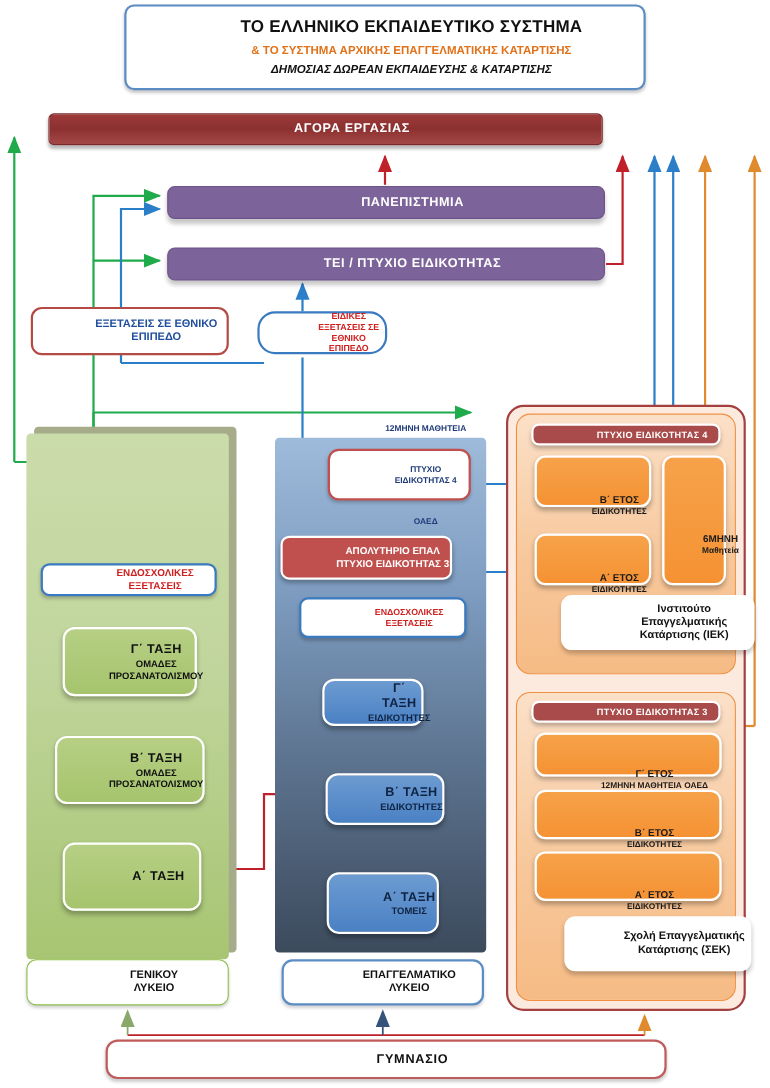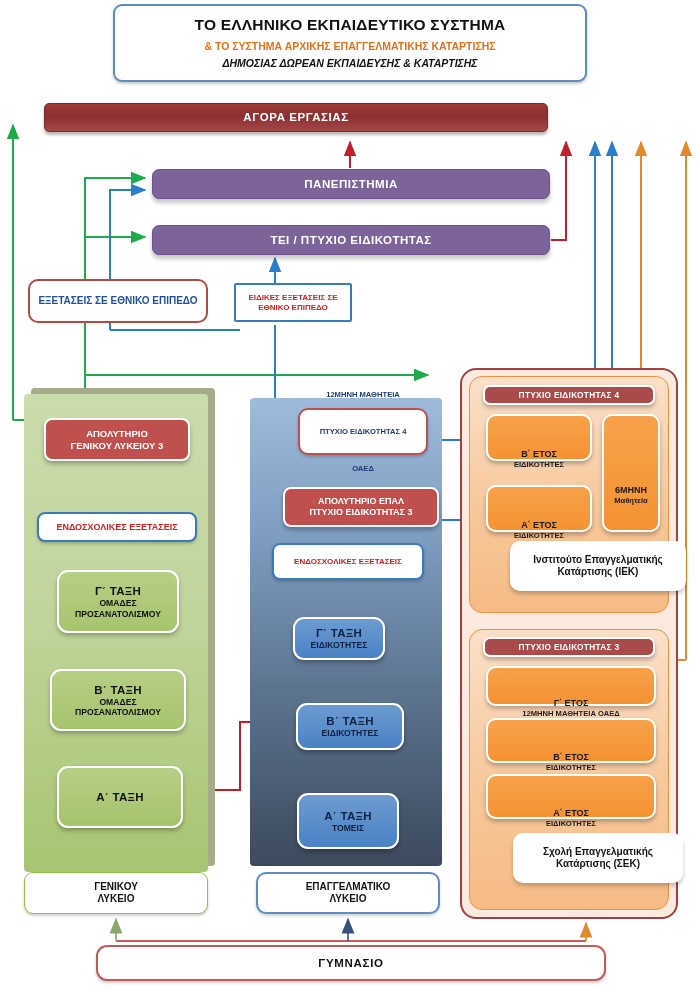--- a/index.html
+++ b/index.html
@@ -3,21 +3,21 @@
 <meta charset="utf-8">
 <style>
   html,body{margin:0;padding:0;background:#ffffff;}
   body{width:700px;height:989px;position:relative;overflow:hidden;
        font-family:"Liberation Sans","DejaVu Sans",sans-serif;}
   #stage{position:relative;width:700px;height:989px;}
   .abs{position:absolute;box-sizing:border-box;}
 
   
   .ctr{display:flex;flex-direction:column;align-items:center;justify-content:center;
-       text-align:center;line-height:1.22;}
+       text-align:center;line-height:1.22;padding-left:48px;}
 
   
   #title{left:113px;top:4px;width:474px;height:78px;border:2px solid #5b8cc4;
          border-radius:9px;background:#ffffff;box-shadow:0 2px 3px rgba(0,0,0,.22);}
   #title .t1{font-size:15.5px;font-weight:bold;color:#111;letter-spacing:.2px;}
   #title .t2{font-size:10.5px;font-weight:bold;color:#e2721a;margin-top:5px;}
   #title .t3{font-size:10.5px;font-weight:bold;font-style:italic;color:#111;margin-top:4px;}
 
   
   #agora{left:44px;top:103px;width:504px;height:29px;border-radius:5px;
@@ -29,21 +29,21 @@
   .purple{border-radius:7px;background:#7c6399;border:1px solid #6d5389;color:#fff;
           font-size:11.5px;font-weight:bold;letter-spacing:.5px;
           box-shadow:0 4px 4px rgba(0,0,0,.22);}
   #uni{left:152px;top:169px;width:398px;height:30px;}
   #tei{left:152px;top:225px;width:398px;height:30px;}
 
   
   #exam-nat{left:28px;top:279px;width:180px;height:44px;border:2.2px solid #b34a43;
             border-radius:10px;background:#fff;color:#1f4e9c;font-size:10px;font-weight:bold;}
   #exam-spec{left:234px;top:283px;width:118px;height:39px;border:2.2px solid #3a7ac0;
-             border-radius:2px;background:#fff;color:#cf2020;font-size:8px;font-weight:bold;}
+             border-radius:16px;background:#fff;color:#cf2020;font-size:8px;font-weight:bold;}
 
   
   #gcol-shadow{left:31px;top:388px;width:184px;height:478px;background:#a6ab89;border-radius:4px;}
   #gcol{left:24px;top:394px;width:184px;height:478px;border-radius:4px;
         background:linear-gradient(180deg,#cbdcab 0%,#c0d59c 45%,#a7c572 100%);}
   #glabel{left:24px;top:872px;width:184px;height:42px;border:1.6px solid #8ec04a;
           border-radius:9px;background:#fff;color:#111;font-size:10px;font-weight:bold;
           box-shadow:0 2px 3px rgba(0,0,0,.18);}
 
   .gbox{border-radius:11px;border:2.5px solid #ffffff;
@@ -70,21 +70,21 @@
 
   .bbox{border-radius:11px;border:2.5px solid #ffffff;
         background:linear-gradient(180deg,#6d9bd1 0%,#4a81c4 100%);
         color:#0d1f3a;box-shadow:0 3px 4px rgba(0,0,0,.28);}
   .bbox .big{font-size:11.5px;font-weight:bold;letter-spacing:.3px;color:#0f2342;}
   .bbox .sm{font-size:8.6px;font-weight:bold;color:#0f2342;}
 
   #b-mat{left:298px;top:408px;width:130px;height:47px;border:2.2px solid #c0504d;
          border-radius:10px;background:#fff;color:#1f3a78;font-size:7.6px;font-weight:bold;
          box-shadow:0 2px 3px rgba(0,0,0,.2);gap:28px;}
-  #b-apol{left:283px;top:487px;width:156px;height:40px;border-radius:8px;
+  #b-apol{left:255px;top:487px;width:156px;height:40px;border-radius:8px;
           border:2.5px solid #ffffff;background:#c0504d;color:#fff;font-size:9px;
           font-weight:bold;box-shadow:0 3px 4px rgba(0,0,0,.28);}
   #b-endo{left:272px;top:543px;width:152px;height:37px;border:2.2px solid #3a7ac0;
           border-radius:8px;background:#fff;color:#cf2020;font-size:8px;font-weight:bold;
           box-shadow:0 2px 3px rgba(0,0,0,.2);}
   #b-c{left:293px;top:617px;width:92px;height:43px;}
   #b-b{left:296px;top:703px;width:108px;height:47px;}
   #b-a{left:297px;top:793px;width:102px;height:56px;}
 
   
@@ -247,24 +247,20 @@
 
   <div id="exam-nat" class="abs ctr">ΕΞΕΤΑΣΕΙΣ ΣΕ ΕΘΝΙΚΟ ΕΠΙΠΕΔΟ</div>
   <div id="exam-spec" class="abs ctr">
     <div>ΕΙΔΙΚΕΣ ΕΞΕΤΑΣΕΙΣ ΣΕ</div>
     <div>ΕΘΝΙΚΟ ΕΠΙΠΕΔΟ</div>
   </div>
 
   <div id="gcol-shadow" class="abs"></div>
   <div id="gcol" class="abs"></div>
 
-  <div id="g-apol" class="abs ctr">
-    <div>ΑΠΟΛΥΤΗΡΙΟ</div>
-    <div>ΓΕΝΙΚΟΥ ΛΥΚΕΙΟΥ   3</div>
-  </div>
 
   <div id="g-endo" class="abs ctr">ΕΝΔΟΣΧΟΛΙΚΕΣ ΕΞΕΤΑΣΕΙΣ</div>
 
   <div id="g-c" class="abs ctr gbox">
     <div class="big">Γ΄ ΤΑΞΗ</div>
     <div class="sm">ΟΜΑΔΕΣ</div>
     <div class="sm">ΠΡΟΣΑΝΑΤΟΛΙΣΜΟΥ</div>
   </div>
   <div id="g-b" class="abs ctr gbox">
     <div class="big">Β΄ ΤΑΞΗ</div>

